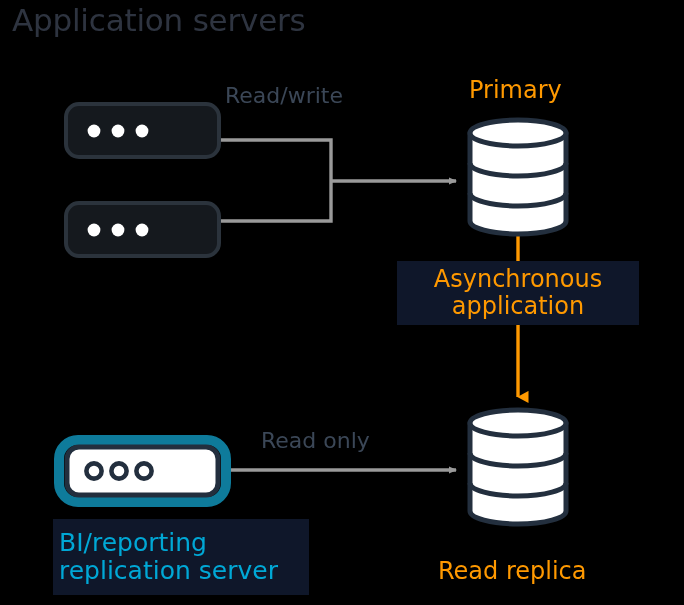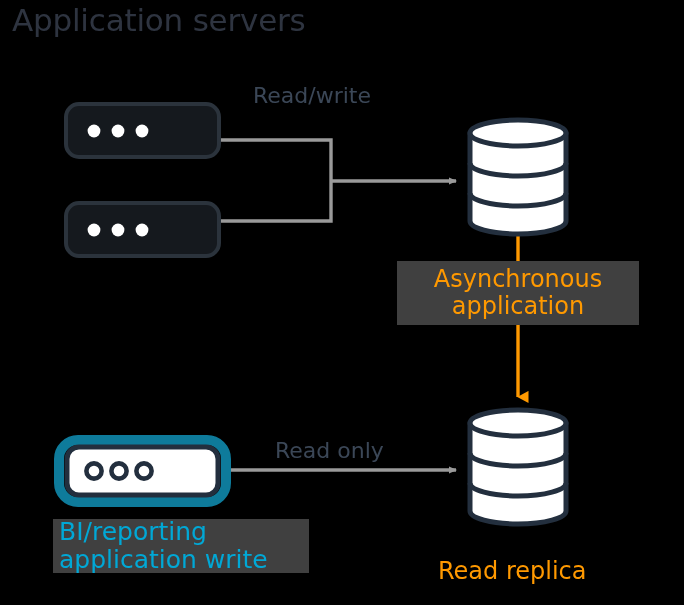--- a/index.html
+++ b/index.html
@@ -35,35 +35,35 @@
   }
   #hdr-app { left: 12px; top: 2px; }
   #hdr-db  { left: 384px; top: 2px; }
 
   .edge-label {
     position: absolute;
     color: #3B4757;
     font-size: 22px;
     white-space: nowrap;
   }
-  #lbl-readwrite { left: 253px; top: 83px; }
-  #lbl-readonly  { left: 275px; top: 428px; margin-top: 10px; }
+  #lbl-readwrite { left: 225px; top: 83px; }
+  #lbl-readonly  { left: 261px; top: 428px; }
 
   .db-caption {
     position: absolute;
     color: #FF9900;
     font-size: 24px;
     white-space: nowrap;
   }
   #cap-primary { left: 469px; top: 76px; }
   #cap-replica { left: 438px; top: 549px; margin-top: 8px; }
 
   .white-box {
     position: absolute;
-    background: #404040;
+    background: #0f172a;
     display: flex;
     align-items: center;
     justify-content: center;
   }
   #box-async {
     left: 397px;
     top: 261px;
     width: 242px;
     height: 64px;
     flex-direction: column;
@@ -71,21 +71,21 @@
   }
   #box-async .async-line {
     color: #FF9900;
     font-size: 24px;
     white-space: nowrap;
   }
   #box-bi {
     left: 53px;
     top: 519px;
     width: 256px;
-    height: 54px;
+    height: 76px;
     flex-direction: column;
     align-items: flex-start;
     padding-left: 6px;
     box-sizing: border-box;
     line-height: 1.14;
   }
   #box-bi .bi-line {
     color: #00A8D6;
     font-size: 25px;
     white-space: nowrap;
@@ -156,26 +156,27 @@
     </g>
   </svg>
 
   <div class="col-header" id="hdr-app">Application servers</div>
 
 
   <div class="edge-label" id="lbl-readwrite">Read/write</div>
 
   <div class="edge-label" id="lbl-readonly">Read only</div>
 
+  <div class="db-caption" id="cap-primary">Primary</div>
 
   <div class="db-caption" id="cap-replica">Read replica</div>
 
   <div class="white-box" id="box-async">
     <span class="async-line">Asynchronous</span>
     <span class="async-line">application</span>
   </div>
 
   <div class="white-box" id="box-bi">
     <span class="bi-line">BI/reporting</span>
-    <span class="bi-line">application write</span>
+    <span class="bi-line">replication server</span>
   </div>
 
 </div>
 
 </body></html>

